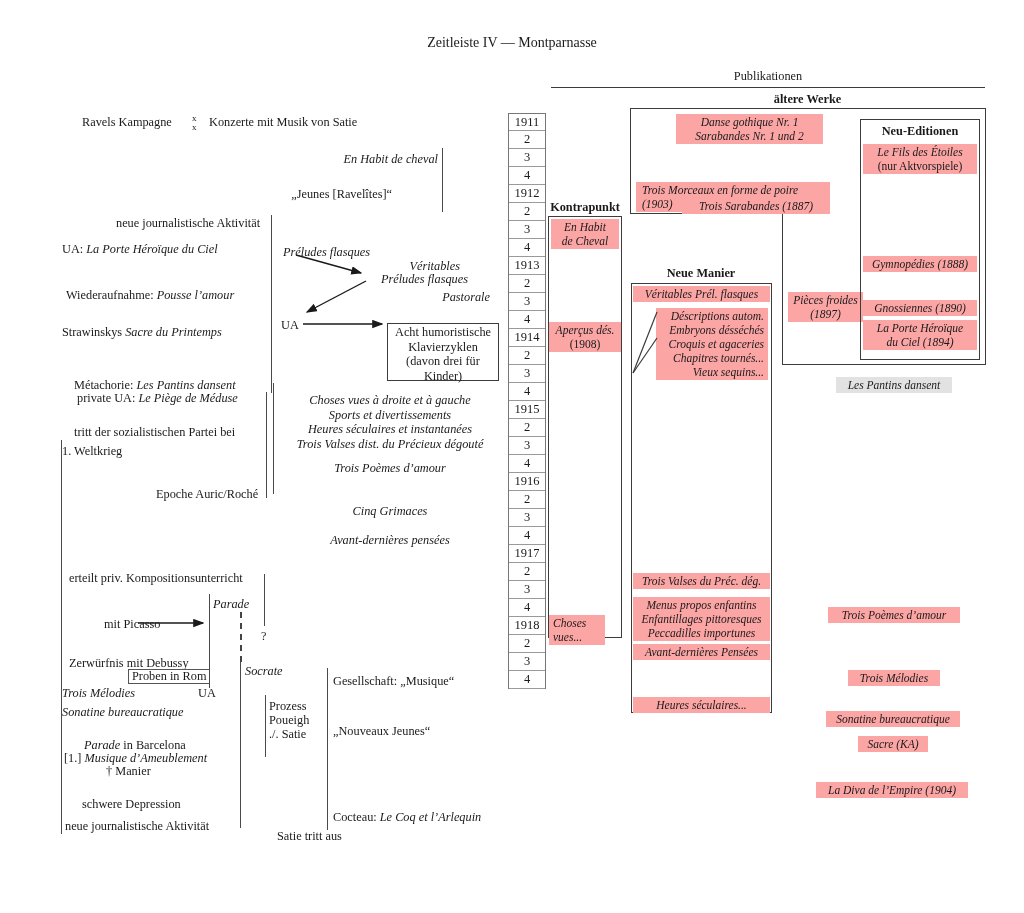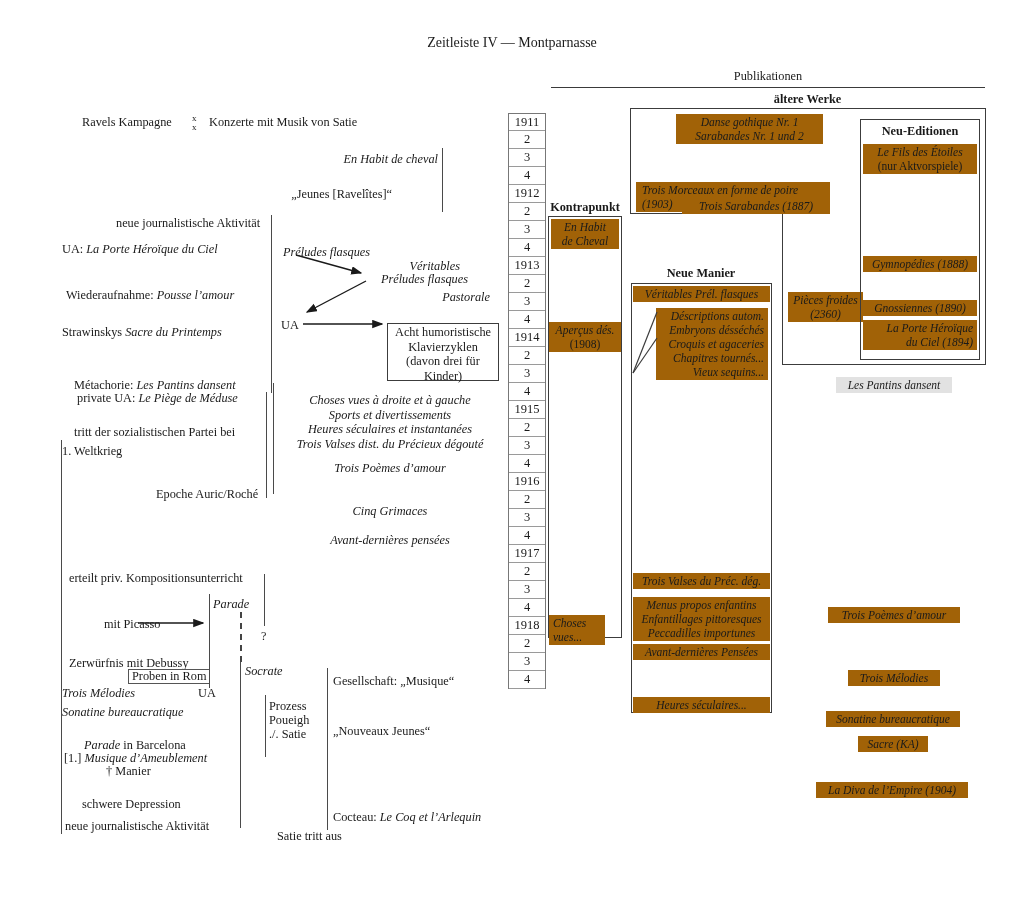--- a/index.html
+++ b/index.html
@@ -19,21 +19,21 @@
   .s14{font-size:14px;}
 
   
   .hline{position:absolute;height:1px;background:#3a3a3a;}
   .vline{position:absolute;width:1px;background:#4a4a4a;}
   .box{position:absolute;border:1.4px solid #3c3c3c;box-sizing:border-box;}
   .boxthin{position:absolute;border:1px solid #555;box-sizing:border-box;}
   .dashed{position:absolute;width:0;border-left:2px dashed #444;}
 
   
-  .chip{position:absolute;background:#a16207;padding:1px 4px;box-sizing:border-box;line-height:1.22;}
+  .chip{position:absolute;background:#fca5a5;padding:1px 4px;box-sizing:border-box;line-height:1.22;}
   .chip-l{background:#e2e2e2;}
 
   
   #year-table{position:absolute;left:508px;top:113px;width:38px;border-left:1px solid #777;border-right:1px solid #777;box-sizing:border-box;}
   #year-table .yr{height:18px;border-bottom:1px solid #9a9a9a;box-sizing:border-box;
      display:flex;align-items:center;justify-content:center;font-size:12.5px;}
   #year-table .yr:first-child{border-top:1px solid #777;}
 
   svg{position:absolute;overflow:visible;}
 </style>
@@ -57,32 +57,32 @@
 <div class="chip s11 it ctr" style="left:676px;top:114px;width:147px;">
   <div>Danse gothique Nr. 1</div>
   <div>Sarabandes Nr. 1 und 2</div>
 </div>
 
 <div class="chip s11 it" style="left:636px;top:182px;width:194px;padding-left:6px;">Trois Morceaux en forme de poire (1903)</div>
 <div class="chip s11 it ctr" style="left:682px;top:198px;width:148px;">Trois Sarabandes (1887)</div>
 
 <div class="chip s11 it ctr" style="left:788px;top:292px;width:75px;">
   <div>Pièces froides</div>
-  <div>(2360)</div>
+  <div>(1897)</div>
 </div>
 
 <div class="box" style="left:860px;top:119px;width:120px;height:241px;"></div>
 <div class="t s12 bold ctr" style="left:860px;top:124px;width:120px;">Neu-Editionen</div>
 <div class="chip s11 ctr" style="left:863px;top:144px;width:114px;">
   <div class="it">Le Fils des Étoiles</div>
   <div>(nur Aktvorspiele)</div>
 </div>
 <div class="chip s11 it ctr" style="left:863px;top:256px;width:114px;">Gymnopédies (1888)</div>
 <div class="chip s11 it ctr" style="left:863px;top:300px;width:114px;">Gnossiennes (1890)</div>
-<div class="chip s11 ctr" style="left:863px;top:320px;width:114px;text-align:right;">
+<div class="chip s11 ctr" style="left:863px;top:320px;width:114px;">
   <div class="it">La Porte Héroïque</div>
   <div class="it">du Ciel (1894)</div>
 </div>
 
 <div id="year-table">
   <div class="yr">1911</div>
   <div class="yr">2</div>
   <div class="yr">3</div>
   <div class="yr">4</div>
   <div class="yr">1912</div>

